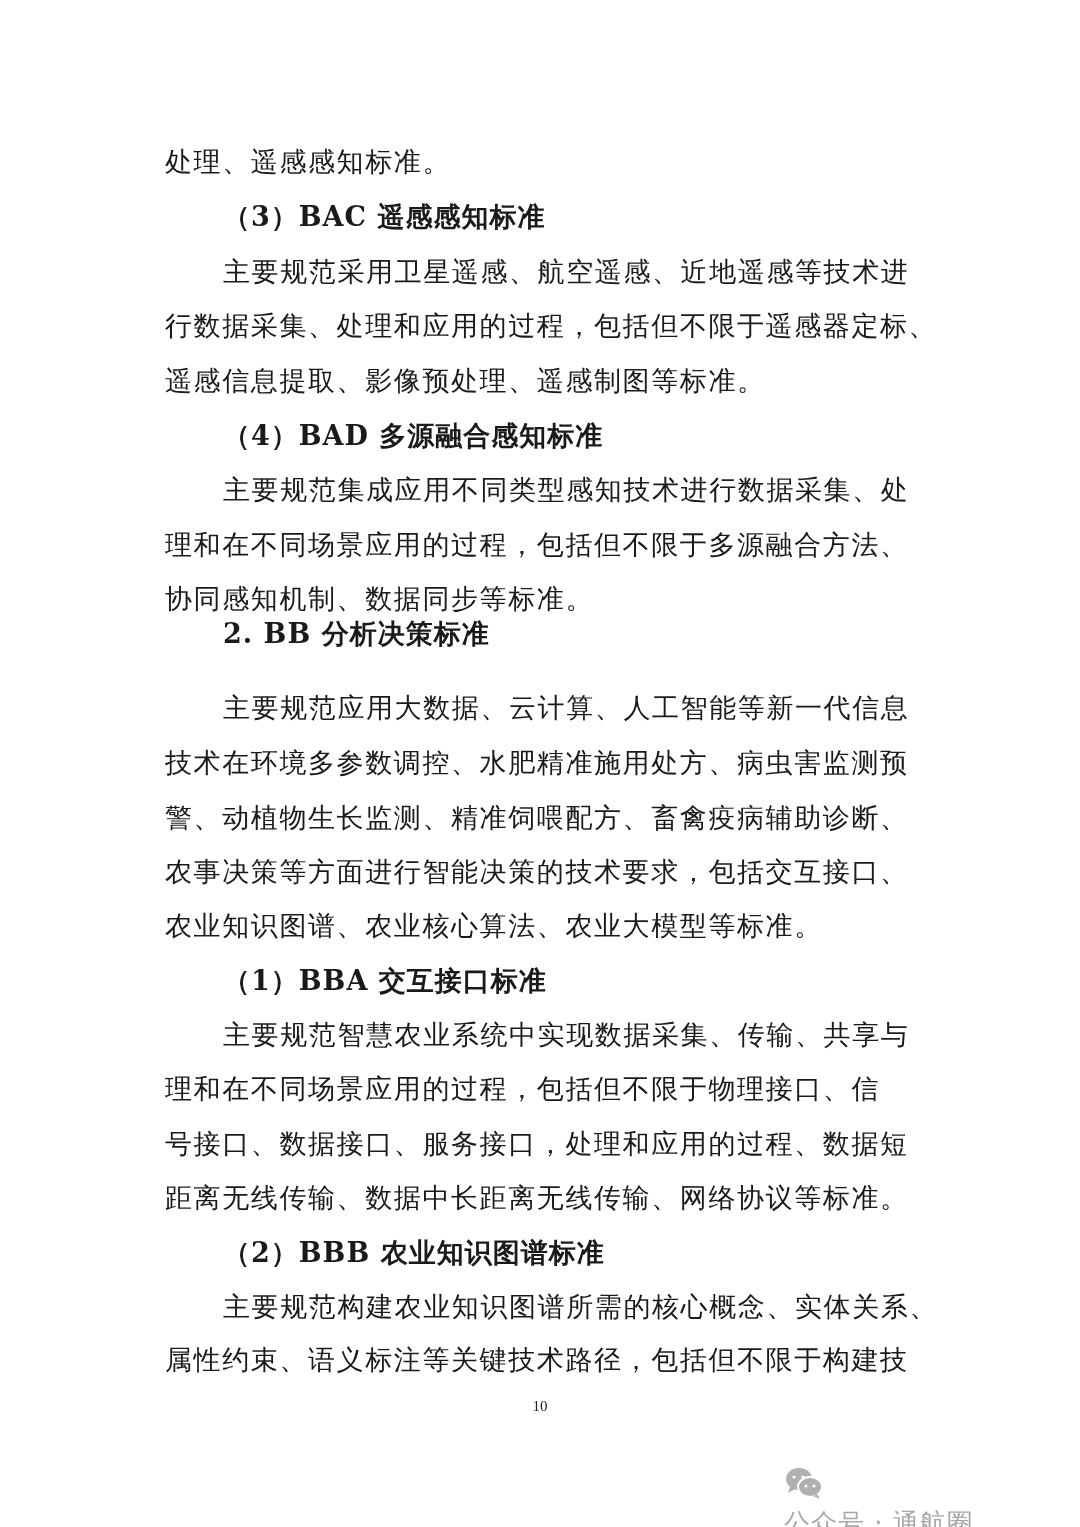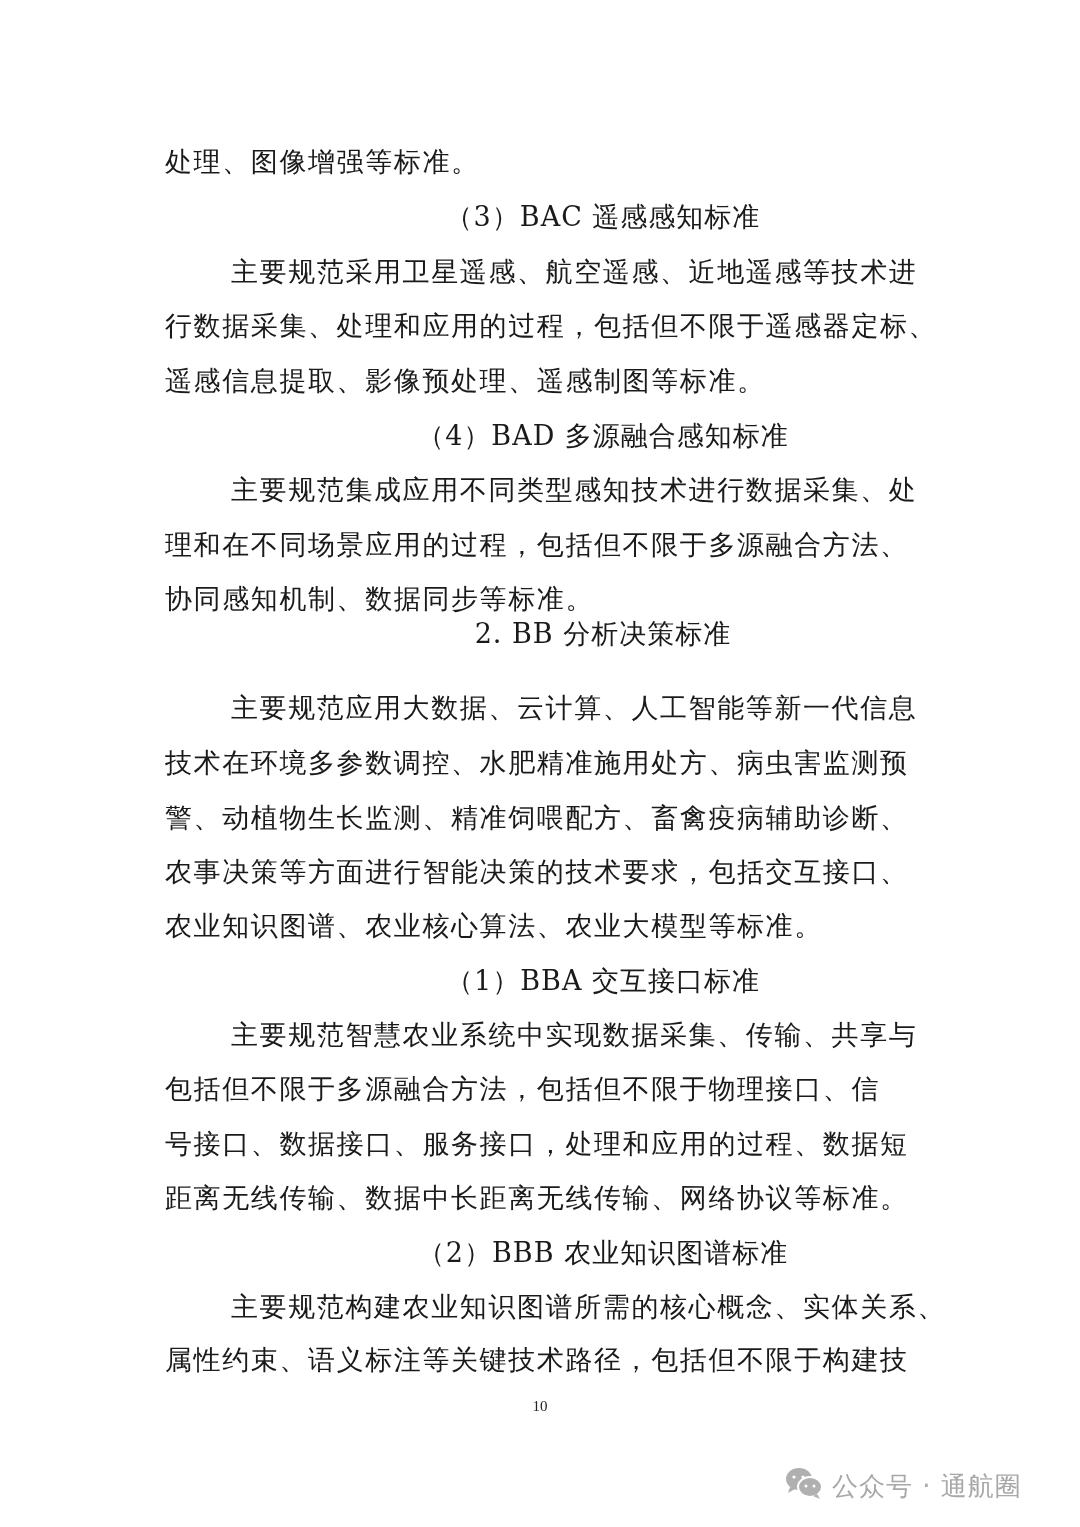--- a/index.html
+++ b/index.html
@@ -1,50 +1,50 @@
 <!DOCTYPE html>
 <html><head>
 <meta charset="utf-8">
 <style>
   html, body { margin: 0; padding: 0; background: #ffffff; }
   body { width: 1080px; height: 1527px; position: relative; overflow: hidden;
          font-family: "DejaVu Serif", "Liberation Serif", serif; color: #1a1a1a; }
   .page { position: absolute; left: 0; top: 0; width: 1080px; height: 1527px; }
   .line { position: absolute; left: 165px; width: 760px; height: 40px; line-height: 40px;
           font-size: 27px; letter-spacing: 1.6px; white-space: nowrap; }
-  .indent { left: 223px; margin-left: 8px; }
-  .heading { font-weight: normal; left: 223px; letter-spacing: 1px; text-align: center; }
+  .indent { left: 223px; }
+  .heading { font-weight: bold; left: 223px; letter-spacing: 1px; }
   .page-number { position: absolute; left: 0; width: 1080px; top: 1398px; text-align: center;
                  font-family: "Liberation Serif", serif; font-size: 15px; color: #222; }
   .watermark { position: absolute; left: 784px; top: 1466px; height: 40px; display: flex;
-               align-items: center; color: #a8a8a8; font-family: "DejaVu Sans", sans-serif; font-size: 26px; letter-spacing: 1px; }
+               align-items: flex-start; color: #a8a8a8; font-family: "DejaVu Sans", sans-serif; font-size: 26px; letter-spacing: 1px; flex-direction: column; }
   .watermark svg { margin-right: 8px; }
 </style>
 </head>
 <body>
 
 <div class="page">
-  <div class="line" style="top:142px">处理、图像增强等标准。</div>
+  <div class="line" style="top:142px">处理、遥感感知标准。</div>
   <div class="line heading" style="top:197px">（3）BAC 遥感感知标准</div>
   <div class="line indent" style="top:252px">主要规范采用卫星遥感、航空遥感、近地遥感等技术进</div>
   <div class="line" style="top:361px">遥感信息提取、影像预处理、遥感制图等标准。</div>
   <div class="line" style="top:306px">行数据采集、处理和应用的过程，包括但不限于遥感器定标、</div>
   <div class="line heading" style="top:416px">（4）BAD 多源融合感知标准</div>
   <div class="line indent" style="top:470px">主要规范集成应用不同类型感知技术进行数据采集、处</div>
   <div class="line" style="top:525px">理和在不同场景应用的过程，包括但不限于多源融合方法、</div>
   <div class="line" style="top:579px">协同感知机制、数据同步等标准。</div>
   <div class="line heading" style="top:614px">2. BB 分析决策标准</div>
   <div class="line indent" style="top:688px">主要规范应用大数据、云计算、人工智能等新一代信息</div>
   <div class="line" style="top:743px">技术在环境多参数调控、水肥精准施用处方、病虫害监测预</div>
   <div class="line" style="top:852px">农事决策等方面进行智能决策的技术要求，包括交互接口、</div>
   <div class="line" style="top:798px">警、动植物生长监测、精准饲喂配方、畜禽疫病辅助诊断、</div>
   <div class="line" style="top:906px">农业知识图谱、农业核心算法、农业大模型等标准。</div>
   <div class="line heading" style="top:961px">（1）BBA 交互接口标准</div>
   <div class="line indent" style="top:1015px">主要规范智慧农业系统中实现数据采集、传输、共享与</div>
-  <div class="line" style="top:1069px">包括但不限于多源融合方法，包括但不限于物理接口、信</div>
+  <div class="line" style="top:1069px">理和在不同场景应用的过程，包括但不限于物理接口、信</div>
   <div class="line" style="top:1124px">号接口、数据接口、服务接口，处理和应用的过程、数据短</div>
   <div class="line" style="top:1178px">距离无线传输、数据中长距离无线传输、网络协议等标准。</div>
   <div class="line heading" style="top:1233px">（2）BBB 农业知识图谱标准</div>
   <div class="line indent" style="top:1287px">主要规范构建农业知识图谱所需的核心概念、实体关系、</div>
   <div class="line" style="top:1340px">属性约束、语义标注等关键技术路径，包括但不限于构建技</div>
 
   <div class="page-number">10</div>
 
   <div class="watermark">
     <span>

